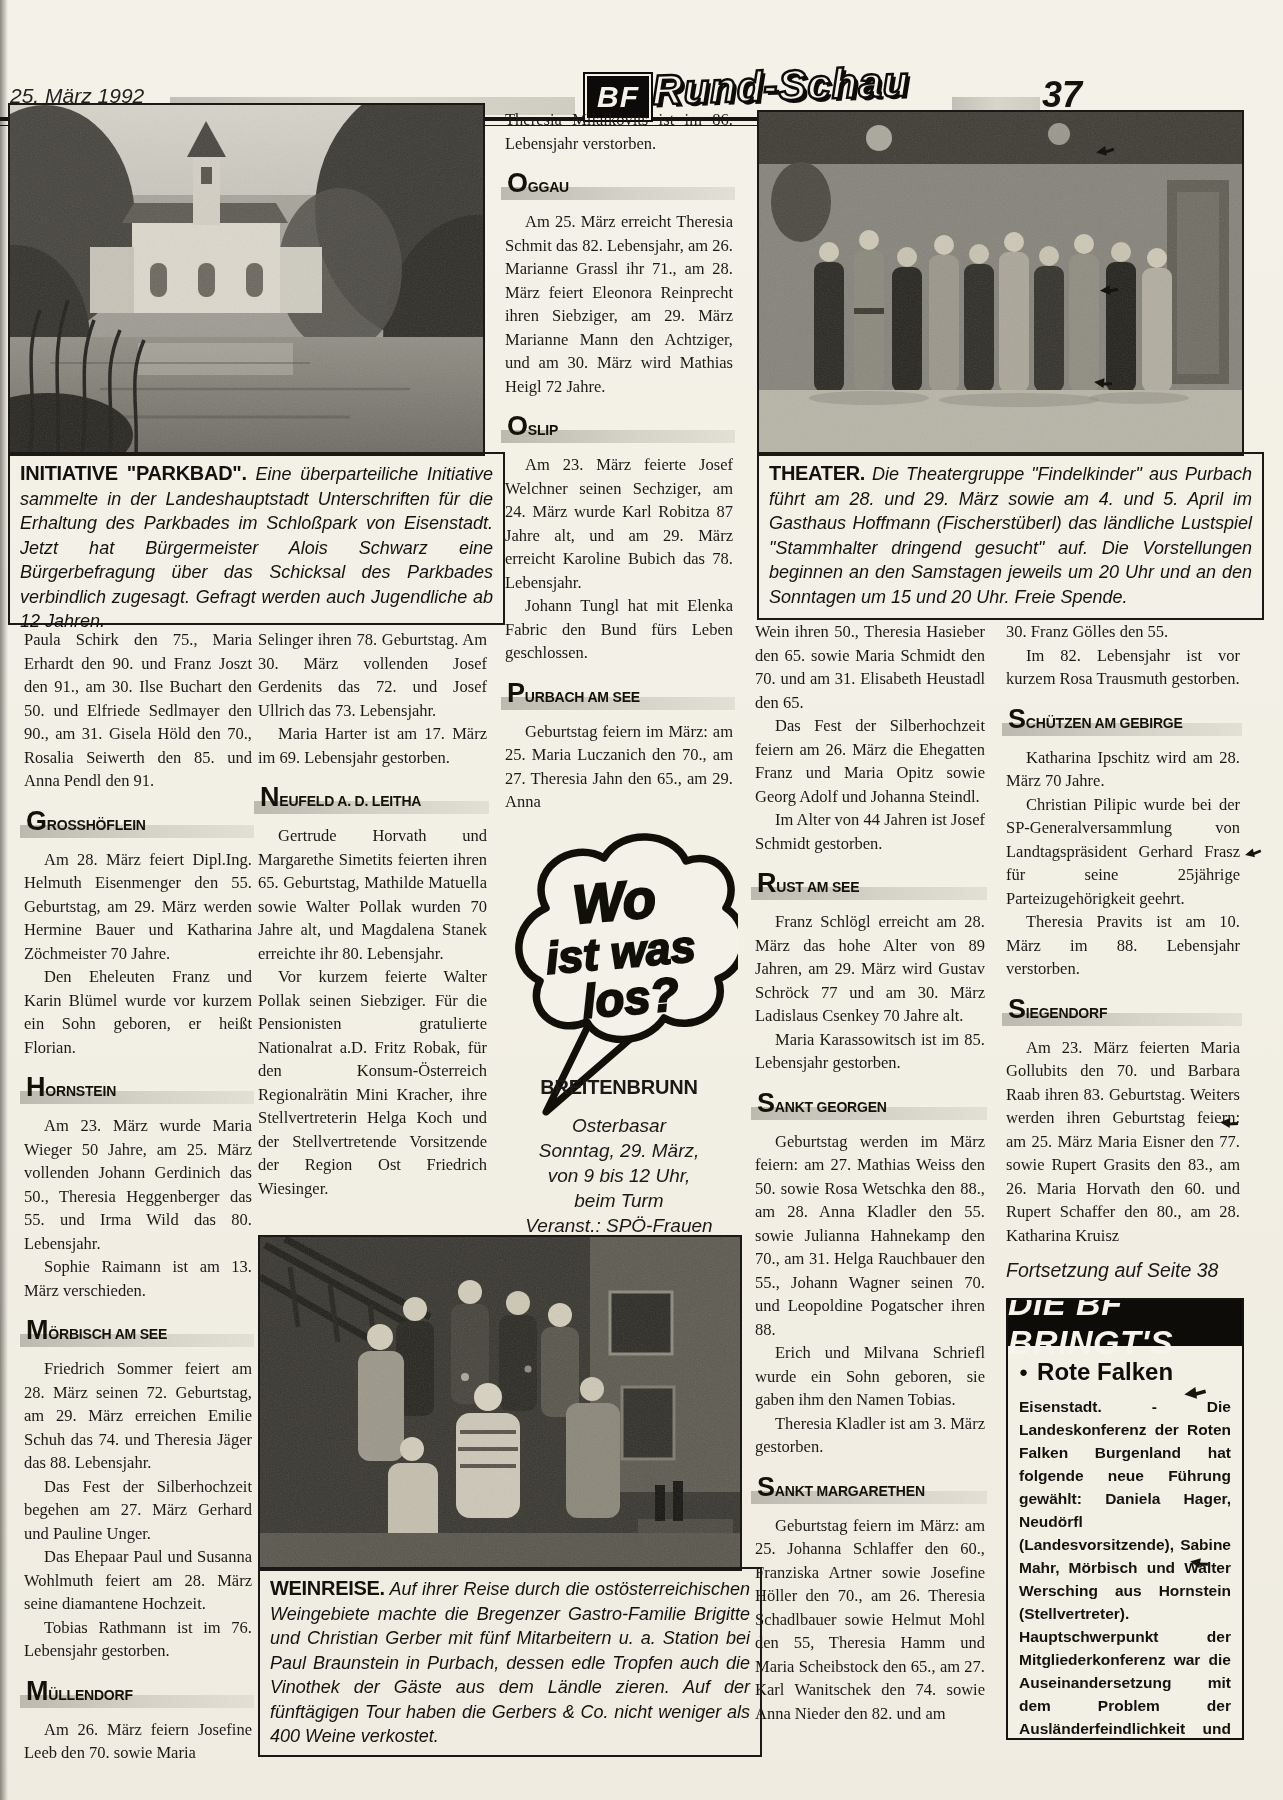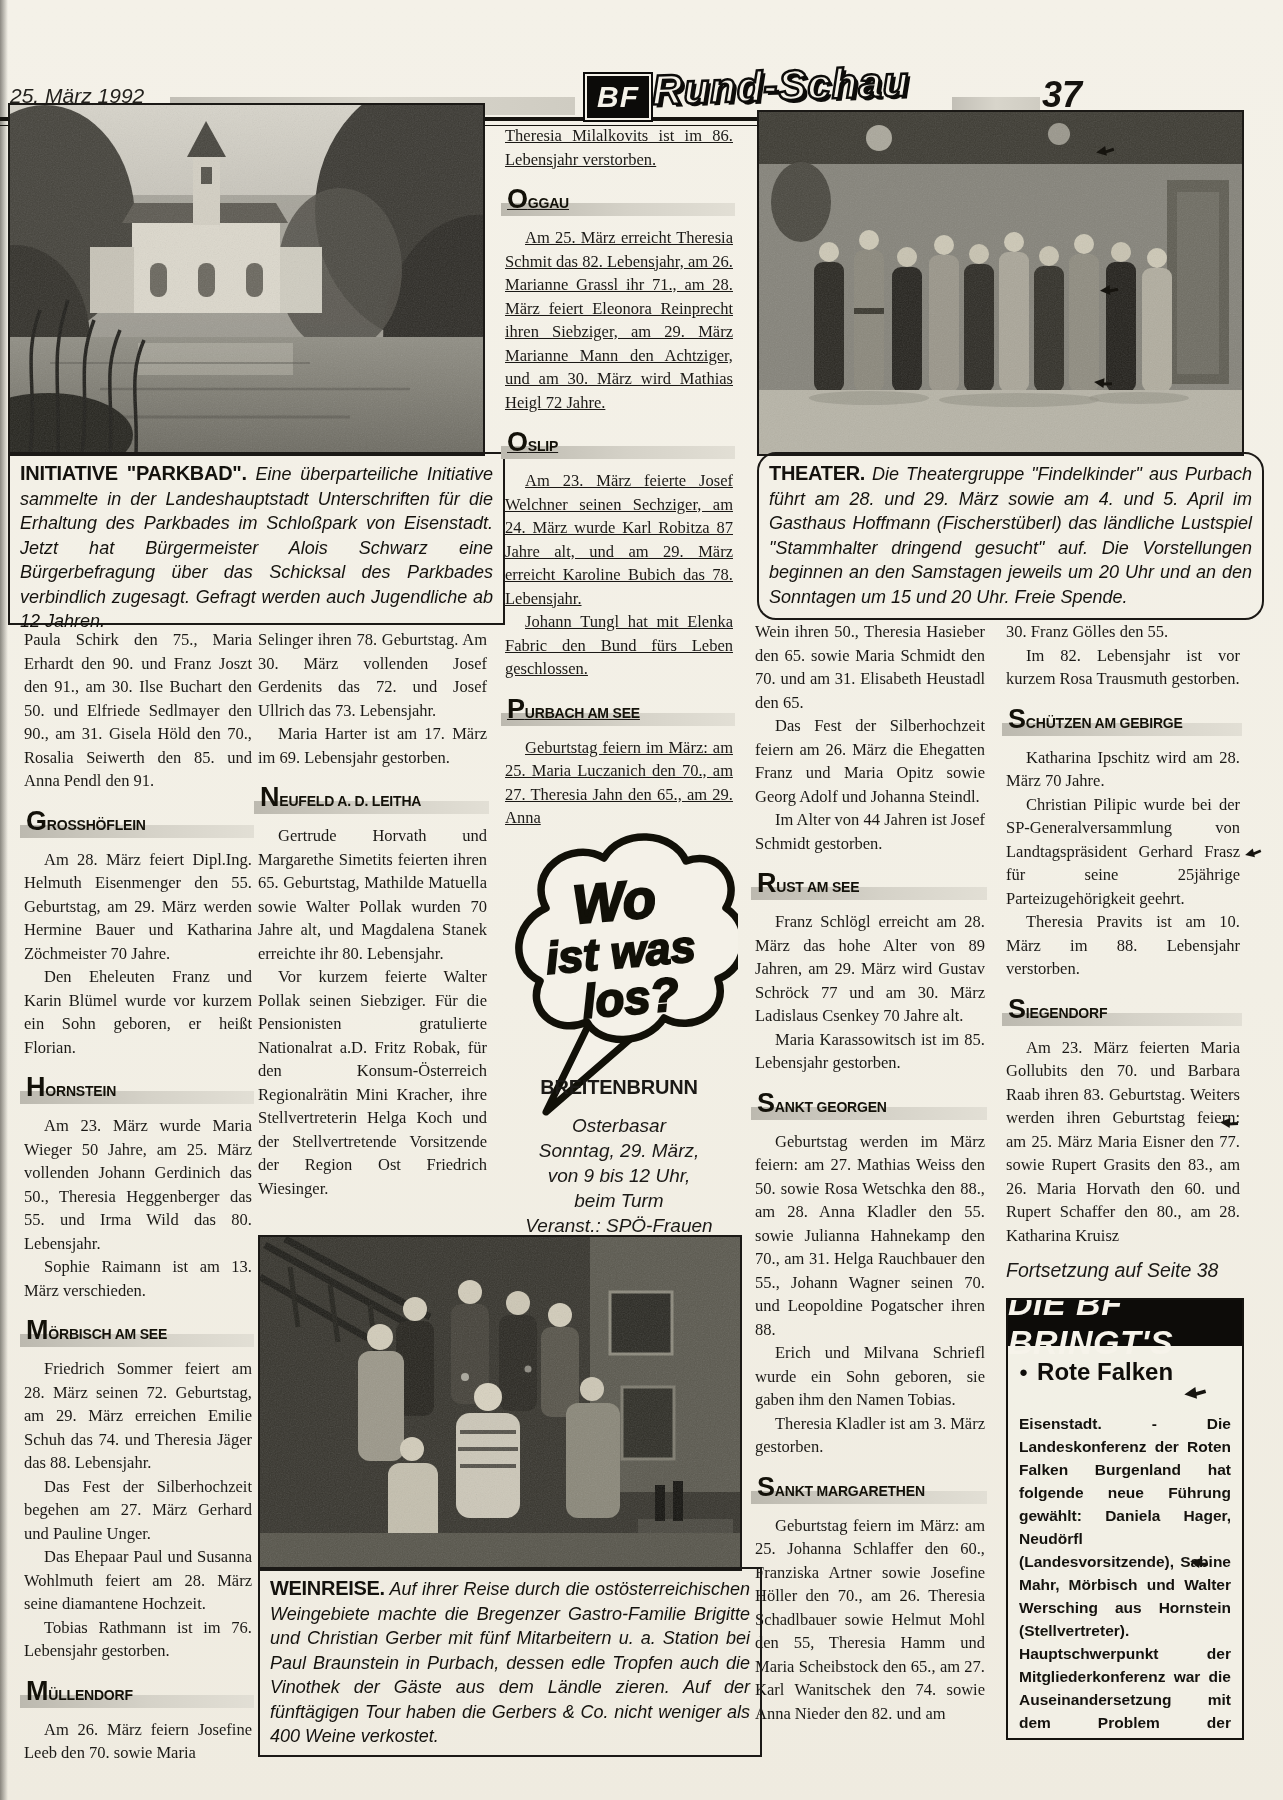--- a/index.html
+++ b/index.html
@@ -50,21 +50,21 @@
   .bb-event{font-family:"Liberation Sans",sans-serif;font-style:italic;font-size:19px;
         line-height:25px;text-align:center;}
   
   .bf-box{position:absolute;left:1006px;top:1298px;width:234px;height:438px;
         border:2.5px solid #15130f;overflow:hidden;background:rgba(244,241,232,.6);}
   .bf-band{height:46px;background:#0d0c09;color:#f6f3ea;display:flex;align-items:center;
         justify-content:center;font-family:"Liberation Sans",sans-serif;font-weight:bold;
         font-style:italic;font-size:34px;letter-spacing:0.5px;}
   .bf-inner{padding:12px 11px 0 11px;}
   .bf-headline{font-family:"Liberation Sans",sans-serif;font-weight:bold;font-size:24px;
-        margin-bottom:26px;color:#0f0d0a;}
+        margin-bottom:9px;color:#0f0d0a;}
   .bf-bullet{font-size:15px;vertical-align:3px;margin-right:9px;}
   .bf-body{margin:0;font-family:"Liberation Sans",sans-serif;font-weight:600;
         font-size:15.5px;line-height:23px;text-align:justify;color:#14120e;}
   
   .bubble{position:absolute;left:496px;top:816px;width:242px;height:330px;}
   
   .mark{position:absolute;width:18px;height:10px;}
   .mark::before{content:"";position:absolute;left:0;top:0;width:0;height:0;
         border-top:5px solid transparent;border-bottom:5px solid transparent;
         border-right:10px solid #16140f;}
@@ -178,21 +178,21 @@
           <rect x="383" y="156" width="30" height="124" rx="9" fill="#b1ad9f"></rect>
       </g>
       <rect y="278" width="483" height="64" fill="#b7b4a7"></rect>
       <ellipse cx="110" cy="286" rx="60" ry="7" fill="#8e8b7f" opacity="0.5"></ellipse>
       <ellipse cx="260" cy="288" rx="80" ry="7" fill="#8e8b7f" opacity="0.5"></ellipse>
       <ellipse cx="380" cy="286" rx="50" ry="6" fill="#8e8b7f" opacity="0.5"></ellipse>
       <rect width="483" height="342" filter="url(#g2)" opacity="0.16"></rect>
     </svg>
   </div>
 
-  <div class="caption-box" style="left:757px;top:452px;width:483px;height:151px;border-radius:19px;">
+  <div class="caption-box" style="left:757px;top:452px;width:483px;height:151px;">
     <p><span class="cap-title">THEATER.</span> <span>Die Theatergruppe "Findelkinder" aus Purbach führt am 28. und 29. März sowie am 4. und 5. April im Gasthaus Hoffmann (Fischerstüberl) das ländliche Lustspiel "Stammhalter dringend gesucht" auf. Die Vorstellungen beginnen an den Samstagen jeweils um 20 Uhr und an den Sonntagen um 15 und 20 Uhr. Freie Spende.</span></p>
   </div>
 
   <div class="col" style="left:24px;top:628px;width:228px;">
       <div class="para cont">Paula Schirk den 75., Maria Erhardt den 90. und Franz Joszt den 91., am 30. Ilse Buchart den 50. und Elfriede Sedlmayer den 90., am 31. Gisela Höld den 70., Rosalia Seiwerth den 85. und Anna Pendl den 91.</div>
       <div class="town-header">GROSSHÖFLEIN</div>
       <div class="para">Am 28. März feiert Dipl.Ing. Helmuth Eisenmenger den 55. Geburtstag, am 29. März werden Hermine Bauer und Katharina Zöchmeister 70 Jahre.</div>
       <div class="para">Den Eheleuten Franz und Karin Blümel wurde vor kurzem ein Sohn geboren, er heißt Florian.</div>
       <div class="town-header">HORNSTEIN</div>
       <div class="para">Am 23. März wurde Maria Wieger 50 Jahre, am 25. März vollenden Johann Gerdinich das 50., Theresia Heggenberger das 55. und Irma Wild das 80. Lebensjahr.</div>
@@ -205,21 +205,21 @@
       <div class="town-header">MÜLLENDORF</div>
       <div class="para">Am 26. März feiern Josefine Leeb den 70. sowie Maria</div>
     </div>
   <div class="col" style="left:258px;top:628px;width:229px;">
       <div class="para cont">Selinger ihren 78. Geburtstag. Am 30. März vollenden Josef Gerdenits das 72. und Josef Ullrich das 73. Lebensjahr.</div>
       <div class="para">Maria Harter ist am 17. März im 69. Lebensjahr gestorben.</div>
       <div class="town-header">NEUFELD A. D. LEITHA</div>
       <div class="para">Gertrude Horvath und Margarethe Simetits feierten ihren 65. Geburtstag, Mathilde Matuella sowie Walter Pollak wurden 70 Jahre alt, und Magdalena Stanek erreichte ihr 80. Lebensjahr.</div>
       <div class="para">Vor kurzem feierte Walter Pollak seinen Siebziger. Für die Pensionisten gratulierte Nationalrat a.D. Fritz Robak, für den Konsum-Österreich Regionalrätin Mini Kracher, ihre Stellvertreterin Helga Koch und der Stellvertretende Vorsitzende der Region Ost Friedrich Wiesinger.</div>
     </div>
-  <div class="col" style="left:505px;top:124px;width:228px;text-decoration:underline;">
+  <div class="col" style="left:505px;top:108px;width:228px;">
       <div class="para cont">Theresia Milalkovits ist im 86. Lebensjahr verstorben.</div>
       <div class="town-header">OGGAU</div>
       <div class="para">Am 25. März erreicht Theresia Schmit das 82. Lebensjahr, am 26. Marianne Grassl ihr 71., am 28. März feiert Eleonora Reinprecht ihren Siebziger, am 29. März Marianne Mann den Achtziger, und am 30. März wird Mathias Heigl 72 Jahre.</div>
       <div class="town-header">OSLIP</div>
       <div class="para">Am 23. März feierte Josef Welchner seinen Sechziger, am 24. März wurde Karl Robitza 87 Jahre alt, und am 29. März erreicht Karoline Bubich das 78. Lebensjahr.</div>
       <div class="para">Johann Tungl hat mit Elenka Fabric den Bund fürs Leben geschlossen.</div>
       <div class="town-header">PURBACH AM SEE</div>
       <div class="para">Geburtstag feiern im März: am 25. Maria Luczanich den 70., am 27. Theresia Jahn den 65., am 29. Anna</div>
     </div>
   <div class="col" style="left:755px;top:620px;width:230px;">

